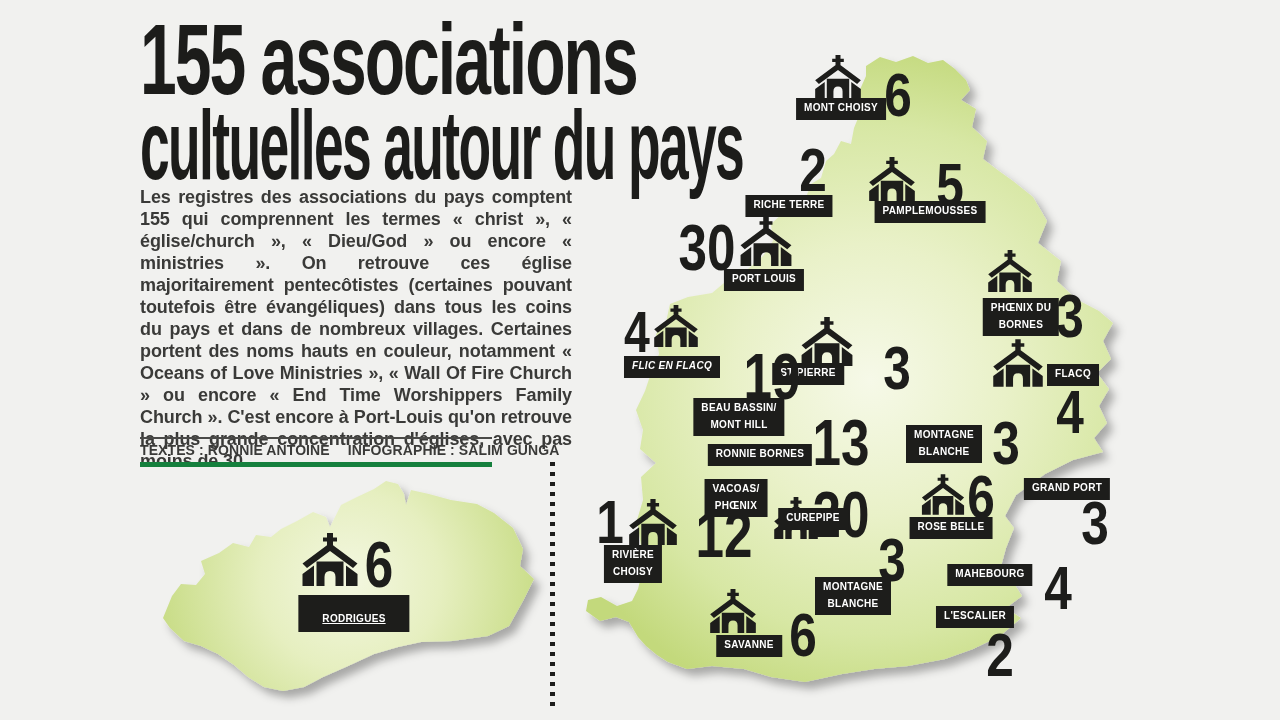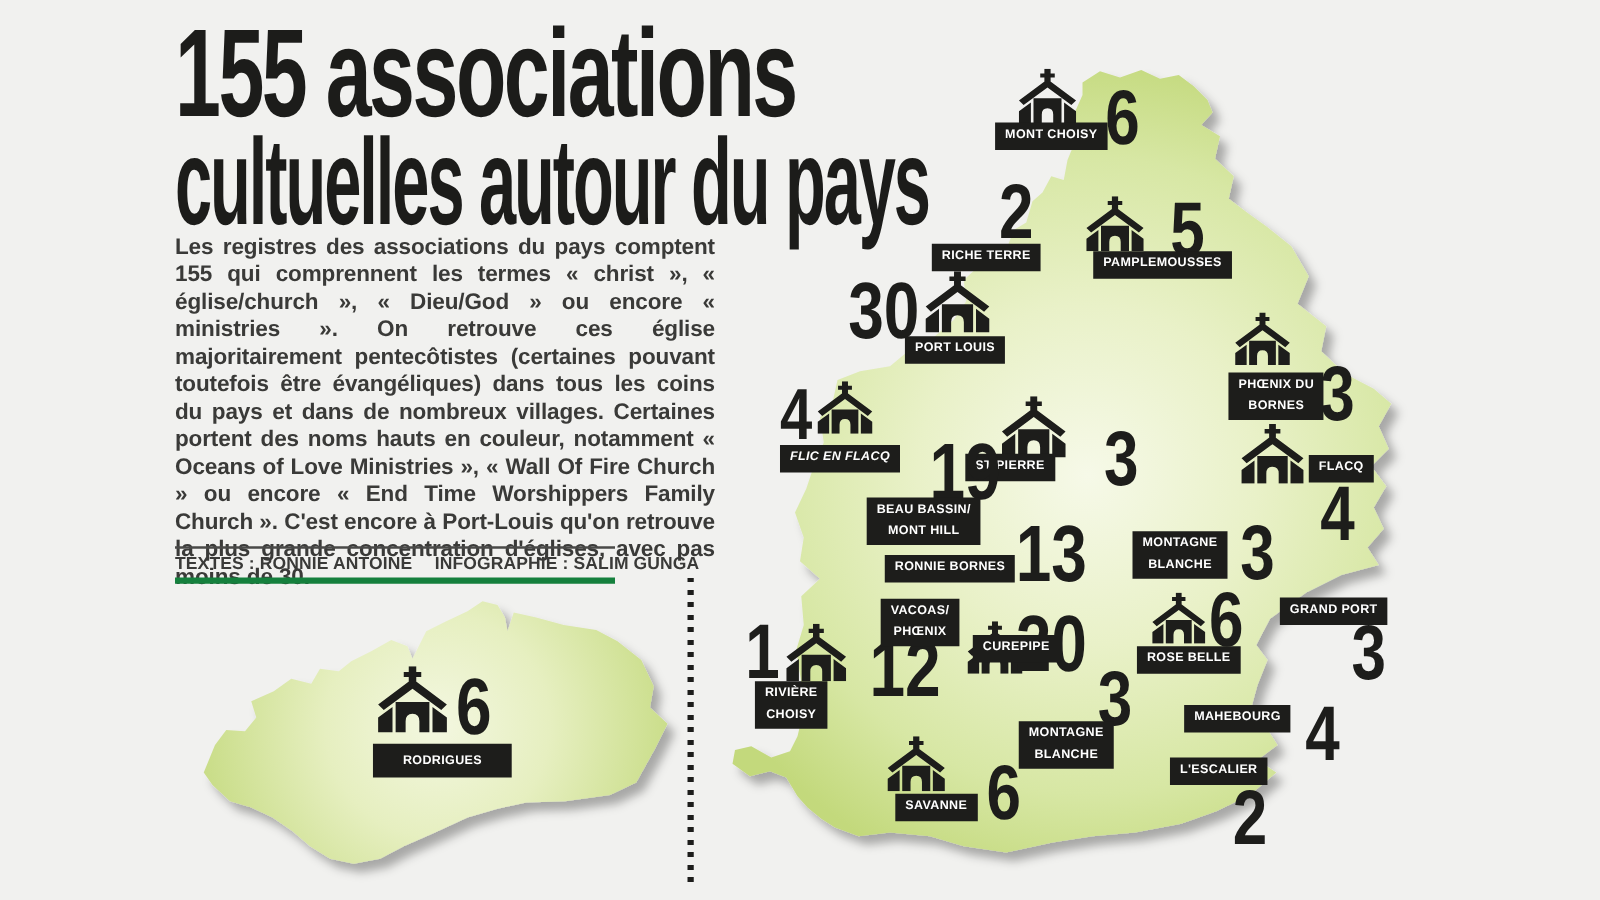--- a/index.html
+++ b/index.html
@@ -289,17 +289,17 @@
         <div>SAVANNE</div>
       </div>
     </div>
     <div class="marker">
       <div class="mk-icon" style="left: 330px; top: 533px;">
         <svg width="60" height="53" viewBox="0 0 120 106">
           <path fill="#1d1d1b" d="M54,0 h12 v26 h-12 Z M46,9 h28 v8 h-28 Z M60,20 L115,61 L106,70 L60,36 L14,70 L5,61 Z M33,57 H87 V106 H71 V88 Q71,76 60,76 Q49,76 49,88 V106 H33 Z M28,65 L28,106 H5 V82 Z M92,65 L115,82 V106 H92 Z"></path>
         </svg>
       </div>
       <div class="mk-num" style="left: 379px; top: 533px; font-size: 64px;">6</div>
-      <div class="mk-label" style="left: 354px; top: 595px; padding: 6px 24px 4px;">
+      <div class="mk-label" style="left: 354px; top: 595px; padding: 16px 24px 4px; text-decoration: underline;">
         <div>RODRIGUES</div>
       </div>
     </div>
   </div>
 
 </body></html>

